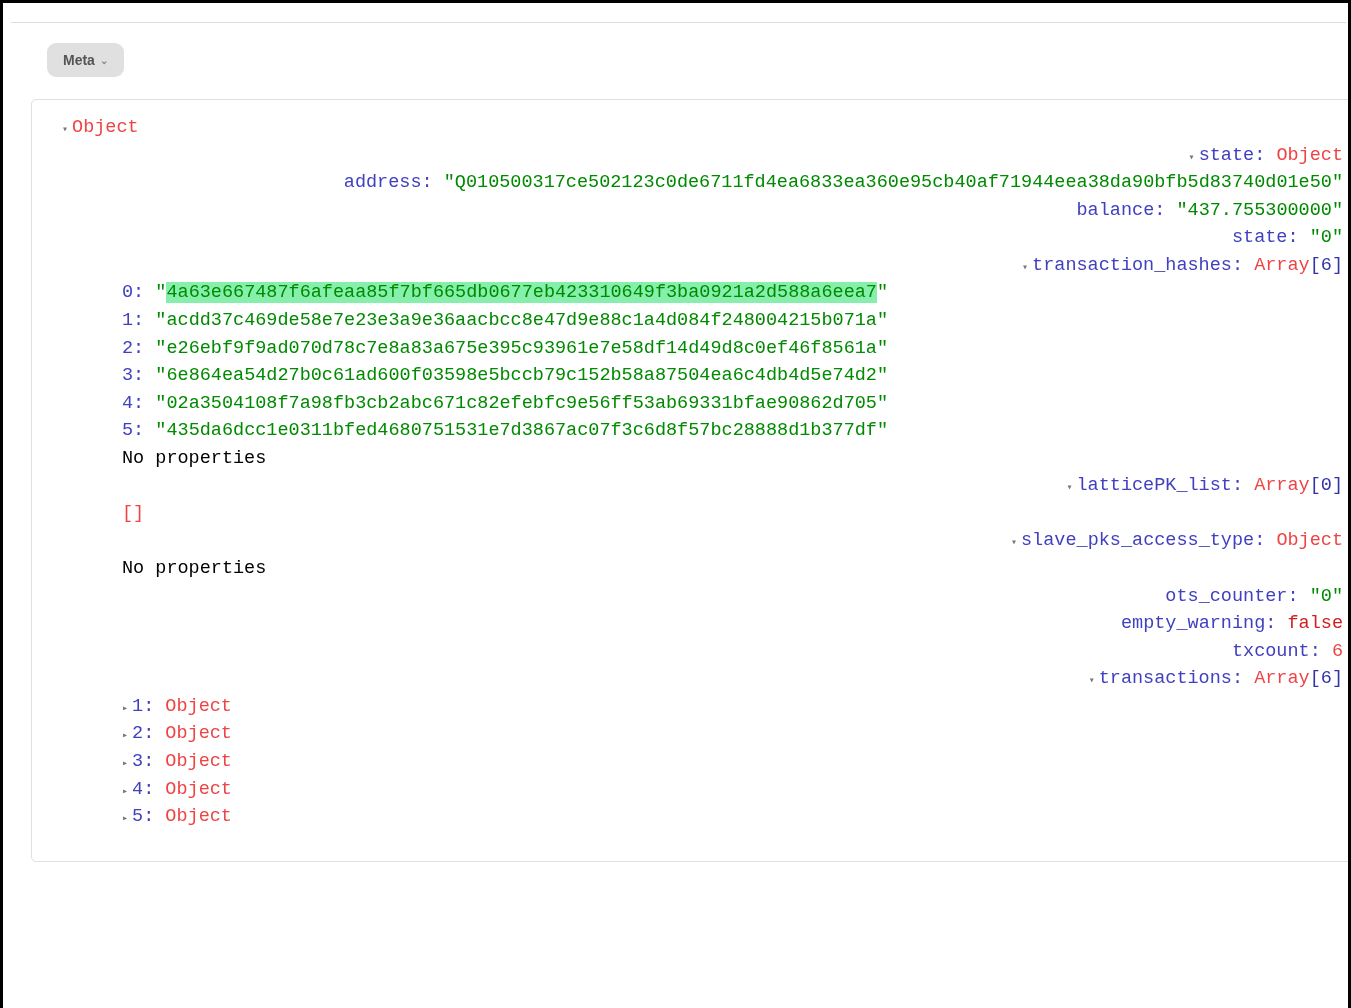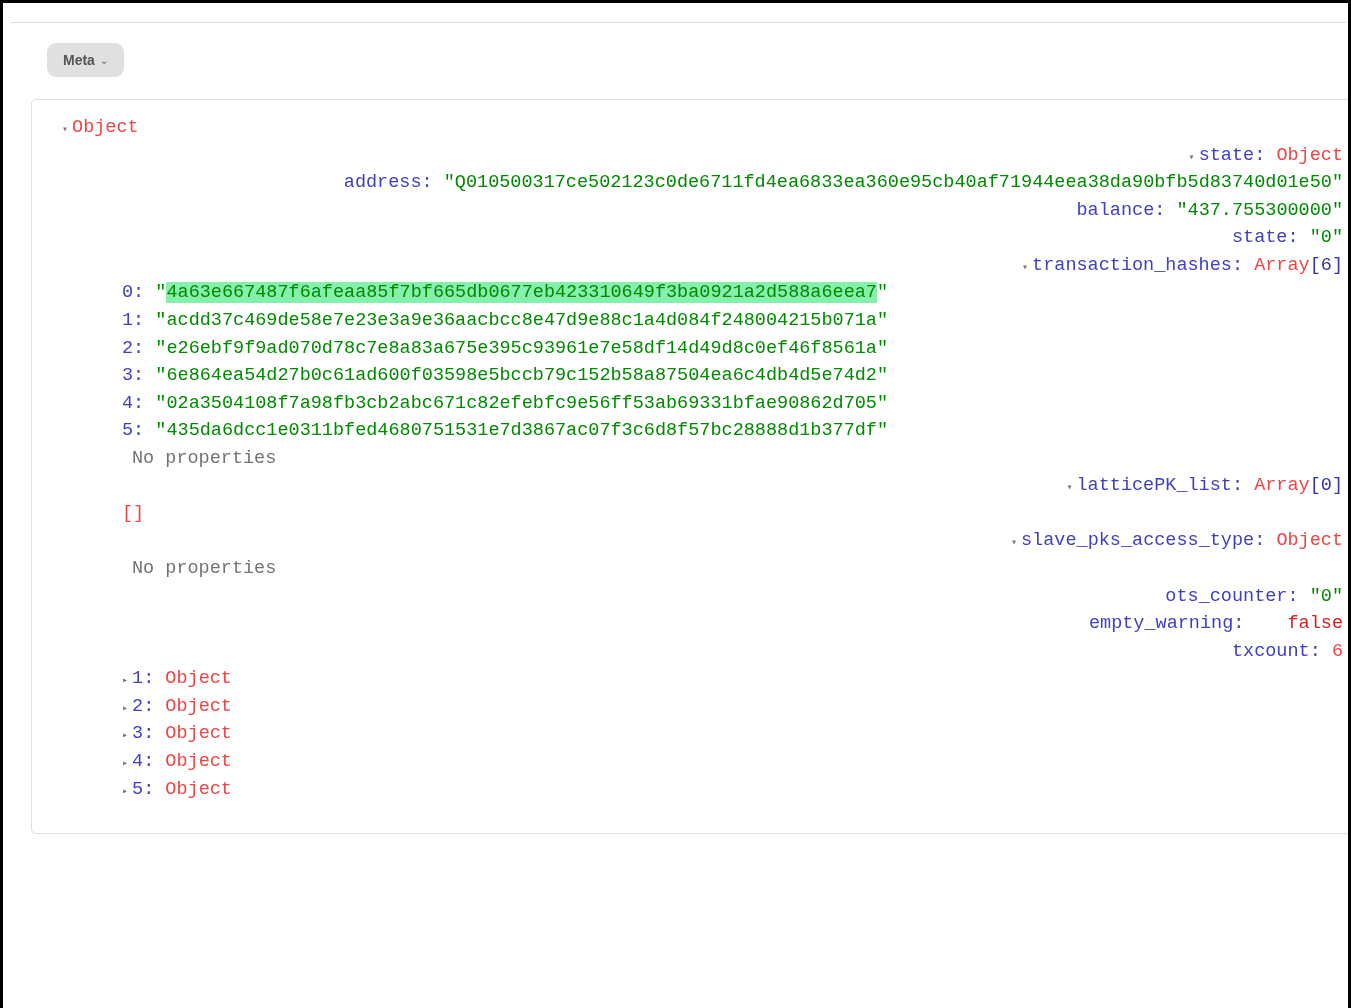--- a/index.html
+++ b/index.html
@@ -44,22 +44,22 @@
       width: calc(100% - 28px);
       padding: 14px 10px 30px 10px;
       font-size: 18.5px;
       line-height: 1.49;
       color: #000;
     }
     .k { color: #4040c0; } 
     .s { color: #008a00; } 
     .n { color: #3333aa; } 
     .t { color: #ef4444; }    
-    .b { color: #d02020; margin-left: 32px; } 
-    .g { color: #737373; margin-left: 10px; }    
+    .b { color: #d02020; } 
+    .g { color: #000000; }    
     .arrow-open::before { content: "▾"; font-size: 10px; color: #777; margin-right: 4px; }
     .arrow-closed::before { content: "▸"; font-size: 10px; color: #777; margin-right: 4px; }
     .row { white-space: nowrap; }
     .ind1 { padding-left: 20px; }
     .ind2 { padding-left: 40px; text-align: right; }
     .ind3 { padding-left: 60px; text-align: right; }
     .ind4 { padding-left: 80px; }
     .hl { background: #86efac; }
   </style>
 </head>
@@ -102,20 +102,21 @@
 
     <div class="row ind3"><span class="arrow-open"></span><span class="k">slave_pks_access_type</span><span class="k">:</span> <span class="t">Object</span></div>
     <div class="row ind4"><span class="g">No properties</span></div>
 
     <div class="row ind3"><span class="k">ots_counter</span><span class="k">:</span> <span class="s">"</span><span class="s">0</span><span class="s">"</span></div>
 
     <div class="row ind3"><span class="k">empty_warning</span><span class="k">:</span> <span class="b">false</span></div>
 
     <div class="row ind3"><span class="k">txcount</span><span class="k">:</span> <span class="t">6</span></div>
 
+    <div class="row ind3"><span class="arrow-open"></span><span class="k">transactions</span><span class="k">:</span> <span class="t">Array</span><span class="n">[</span><span class="n">6</span><span class="n">]</span></div>
 
     <div class="row ind4"><span class="arrow-closed"></span><span class="k">1</span><span class="k">:</span> <span class="t">Object</span></div>
     <div class="row ind4"><span class="arrow-closed"></span><span class="k">2</span><span class="k">:</span> <span class="t">Object</span></div>
     <div class="row ind4"><span class="arrow-closed"></span><span class="k">3</span><span class="k">:</span> <span class="t">Object</span></div>
     <div class="row ind4"><span class="arrow-closed"></span><span class="k">4</span><span class="k">:</span> <span class="t">Object</span></div>
     <div class="row ind4"><span class="arrow-closed"></span><span class="k">5</span><span class="k">:</span> <span class="t">Object</span></div>
 
   </div>
 </div>
 

